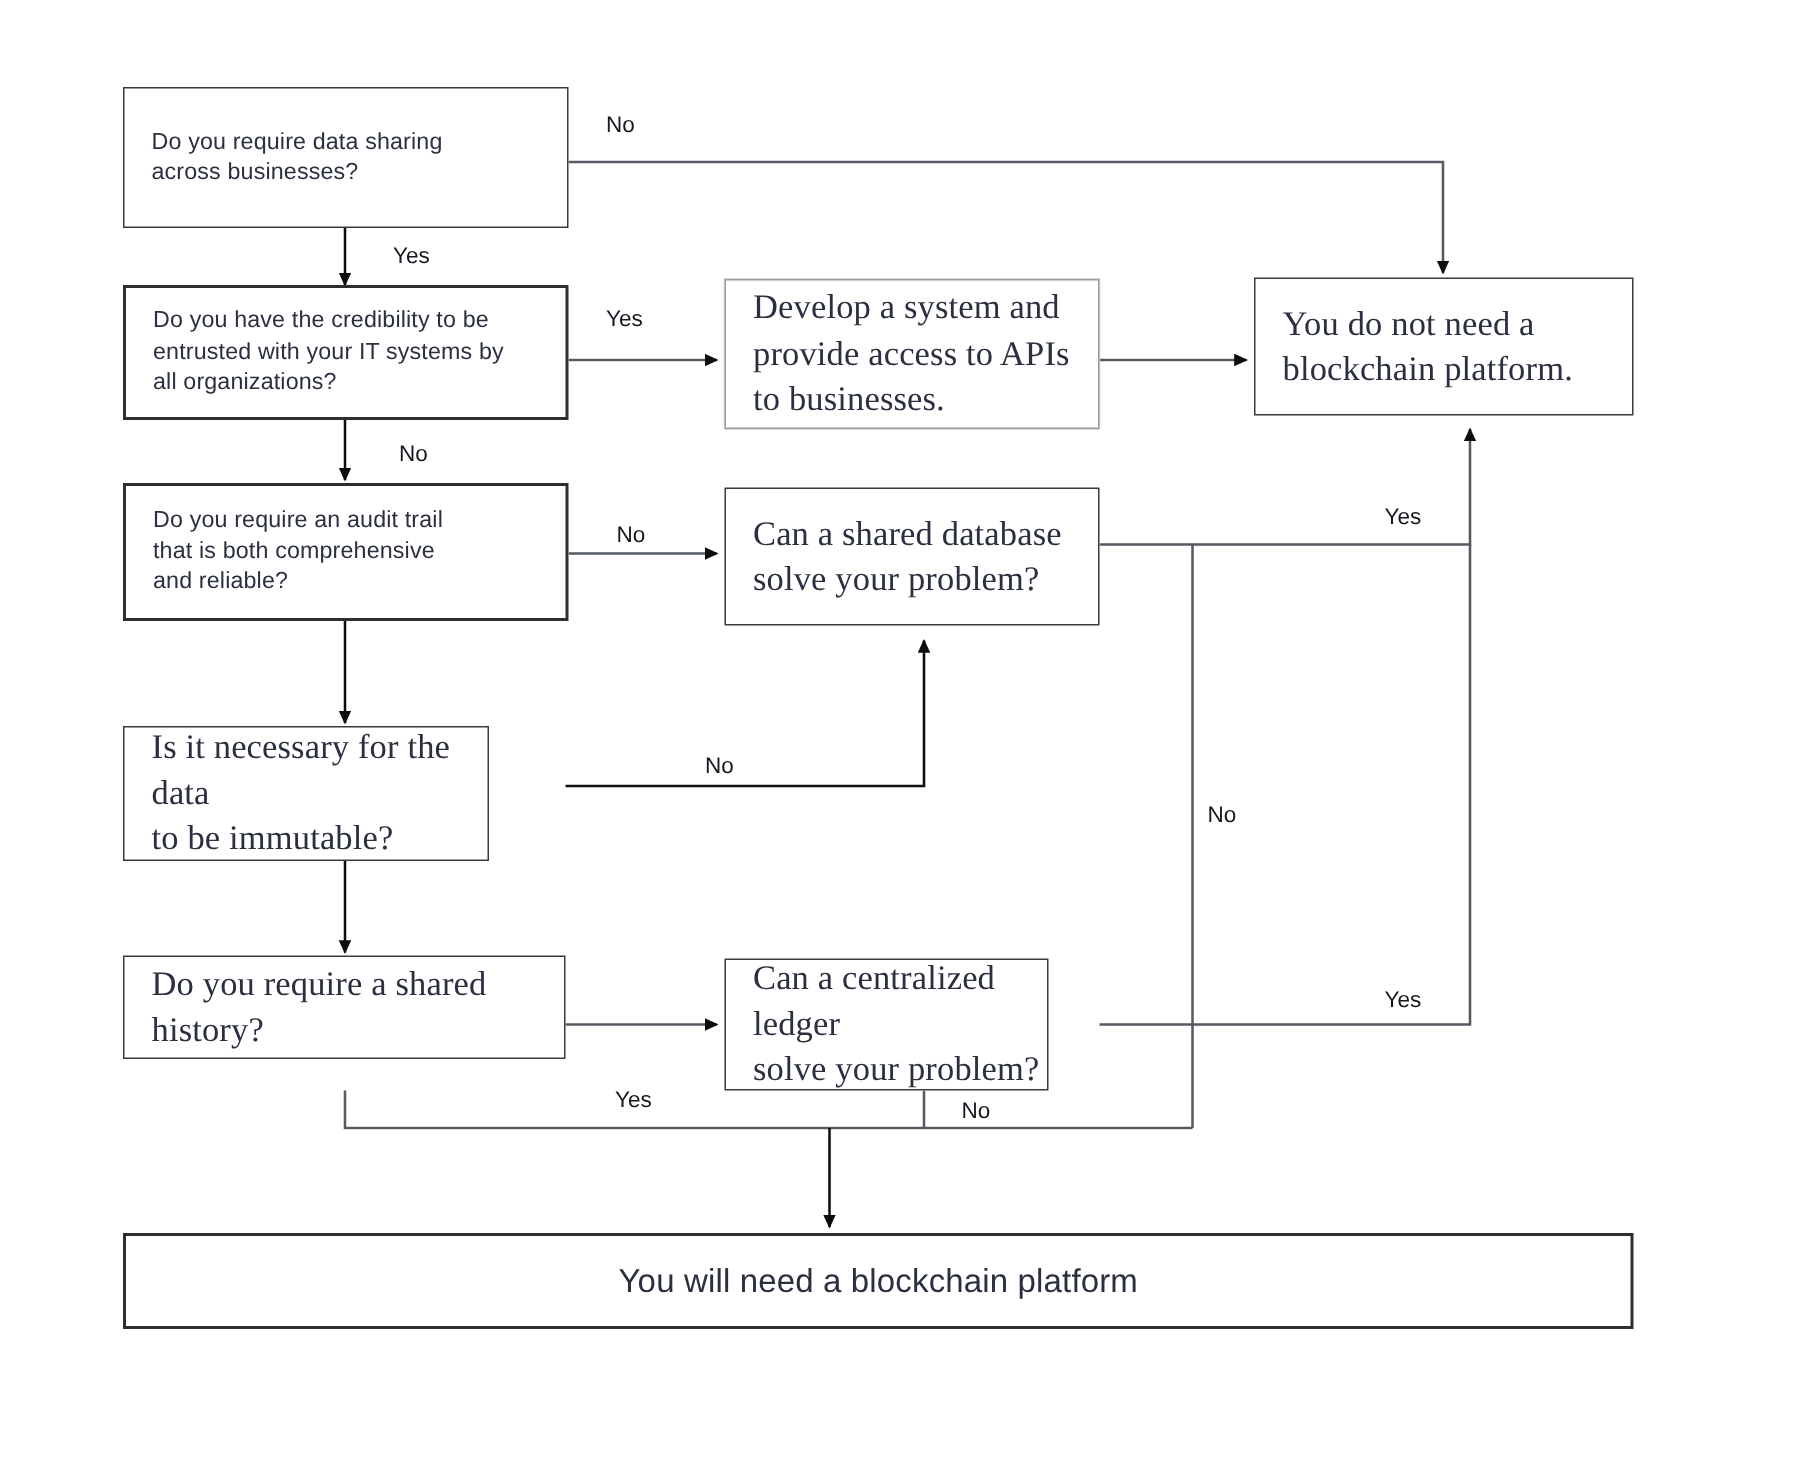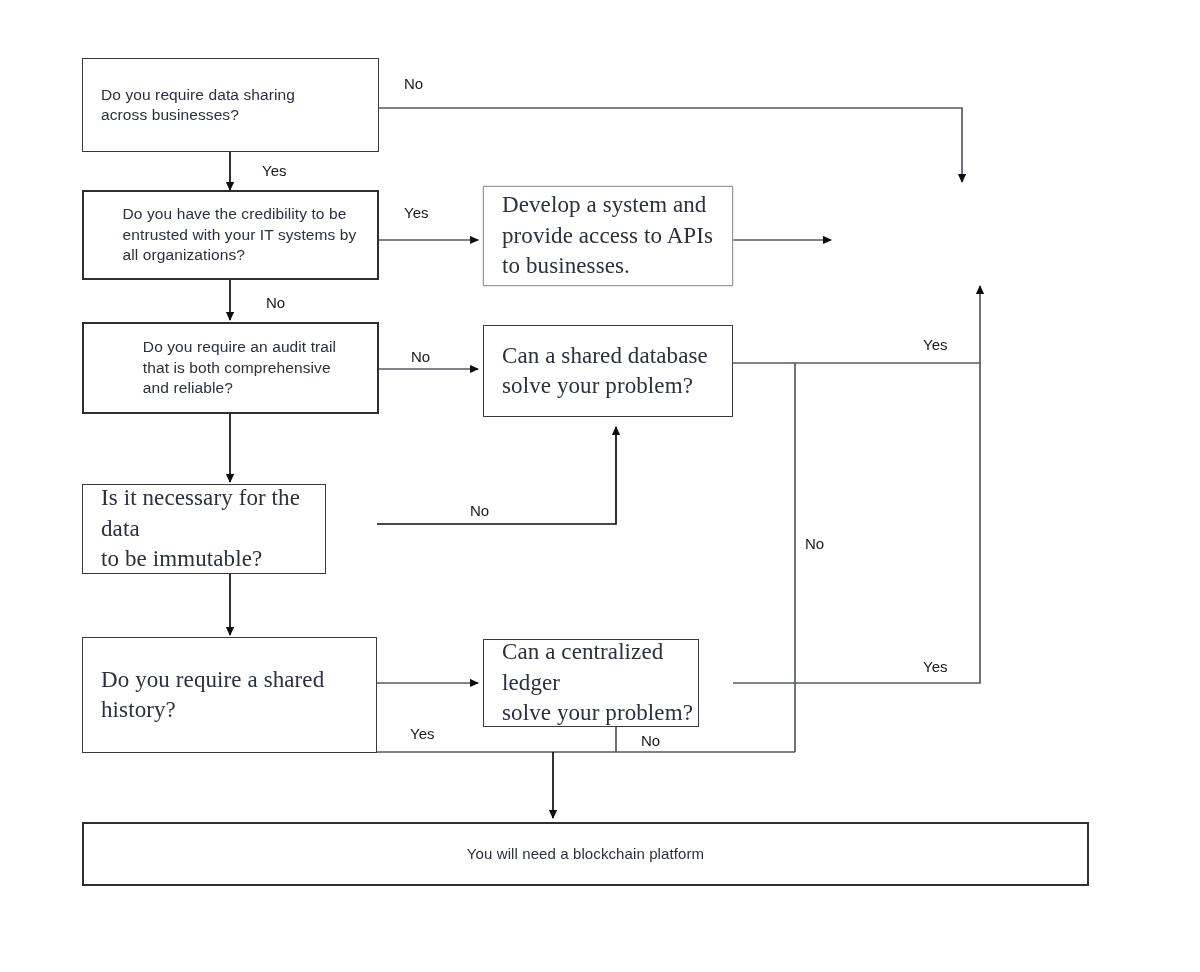--- a/index.html
+++ b/index.html
@@ -35,38 +35,37 @@
     align-items: center;
     color: #2b3040;
     letter-spacing: 0.1px;
   }
   .node.soft {
     border: 1.6px solid #9a9a9a;
     box-shadow: 0 0 0 0.5px #cfcfcf;
   }
   .node.heavy {
     border: 2.2px solid #2e2e2e;
-    justify-content: center;
   }
   .node .txt {
     white-space: pre-line;
     line-height: 1.32;
   }
   .node.q {
     font-size: 15.5px;
     padding-left: 16px;
   }
   .node.q .txt { padding-left: 2px; }
   .node.big {
     font-size: 23px;
     padding-left: 18px;
     font-family: Liberation Serif, serif;
   }
   .node.final {
-    font-size: 15px;
+    font-size: 22px;
     justify-content: center;
     padding-left: 0;
   }
   .elabel {
     position: absolute;
     font-size: 15px;
     color: #16181f;
     white-space: nowrap;
   }
 </style>
@@ -128,38 +127,42 @@
  entrusted with your IT systems by
  all organizations?</span>
   </div>
 
   <div class="node big soft" style="left:483px; top:186px; width:250px; height:100px;">
     <span class="txt">Develop a system and
 provide access to APIs
  to businesses.</span>
   </div>
 
+  <div class="node big" style="left:836px; top:185px; width:253px; height:92px;">
+    <span class="txt">You do not need a
+blockchain platform.</span>
+  </div>
 
   <div class="node q heavy" style="left:82px; top:322px; width:297px; height:92px;">
     <span class="txt">Do you require an audit trail
  that is both comprehensive
  and reliable?</span>
   </div>
 
   <div class="node big" style="left:483px; top:325px; width:250px; height:92px;">
     <span class="txt">Can a shared database
 solve your problem?</span>
   </div>
 
   <div class="node big" style="left:82px; top:484px; width:244px; height:90px;">
     <span class="txt">Is it necessary for the data
  to be immutable?</span>
   </div>
 
-  <div class="node big" style="left:82px; top:637px; width:295px; height:116px;">
+  <div class="node big" style="left:82px; top:637px; width:295px; height:69px;">
     <span class="txt">Do you require a shared
  history?</span>
   </div>
 
   <div class="node big" style="left:483px; top:639px; width:216px; height:88px;">
     <span class="txt">Can a centralized ledger
 solve your problem?</span>
   </div>
 
   <div class="node final heavy" style="left:82px; top:822px; width:1007px; height:64px;">

